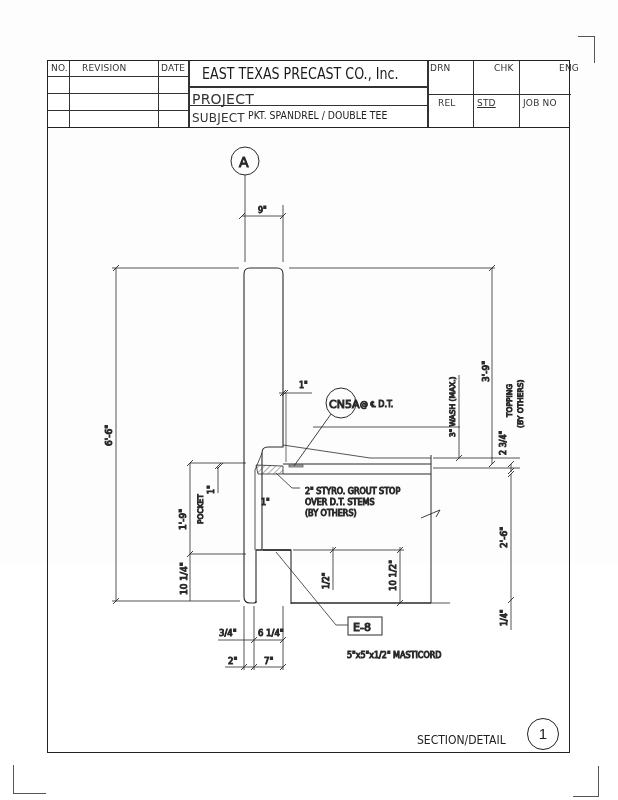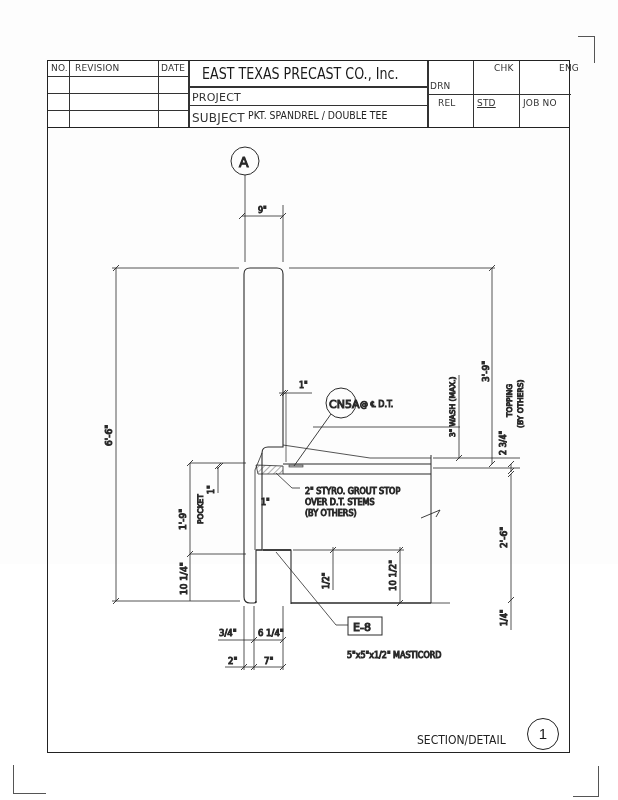--- a/index.html
+++ b/index.html
@@ -45,32 +45,32 @@
     <div class="ln" style="left:0; top:15px; width:140px; height:1px;"></div>
     <div class="ln" style="left:0; top:32px; width:140px; height:1px;"></div>
     <div class="ln" style="left:0; top:49px; width:140px; height:1px;"></div>
 
     <div class="ln" style="left:140px; top:25px; width:240px; height:1.5px;"></div>
     <div class="ln" style="left:140px; top:44px; width:240px; height:1px;"></div>
 
     <div class="ln" style="left:379px; top:33px; width:144px; height:1px;"></div>
 
     <span class="cell" style="left:3px; top:2px;">NO.</span>
-    <span class="cell" style="left:27px; top:2px;">REVISION</span>
+    <span class="cell" style="left:34px; top:2px;">REVISION</span>
     <span class="cell" style="left:113px; top:2px;">DATE</span>
 
     <span class="company" style="left:154px; top:3px;">EAST TEXAS PRECAST CO., Inc.</span>
 
-    <span class="cell" style="left:144px; top:30px; font-size:11px;">PROJECT</span>
+    <span class="cell" style="left:144px; top:30px; font-size:14px;">PROJECT</span>
     <span class="cell" style="left:200px; top:30px;"></span>
 
     <span class="cell" style="left:144px; top:50px; font-size:12px;">SUBJECT</span>
     <span class="subj" style="left:200px; top:48px;">PKT. SPANDREL / DOUBLE TEE</span>
 
-    <span class="cell" style="left:382px; top:20px;">DRN</span>
+    <span class="cell" style="left:382px; top:2px;">DRN</span>
     <span class="cell" style="left:446px; top:2px;">CHK</span>
     <span class="cell" style="left:475px; top:2px;padding-left:36px;">ENG</span>
     <span class="cell" style="left:390px; top:37px;">REL</span>
     <span class="cell" style="left:429px; top:37px;text-decoration:underline;">STD</span>
     <span class="cell" style="left:475px; top:37px;text-align:center;">JOB NO</span>
   </div>
 
   <div class="frame"></div>
 
   <svg width="618" height="800" viewBox="0 0 618 800" style="position:absolute; left:0; top:0;" stroke="#2a2a2a" fill="none" stroke-width="1">

